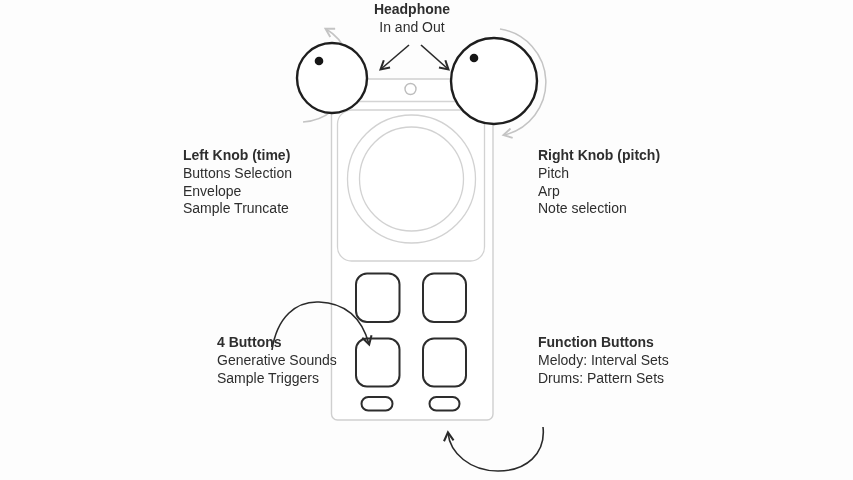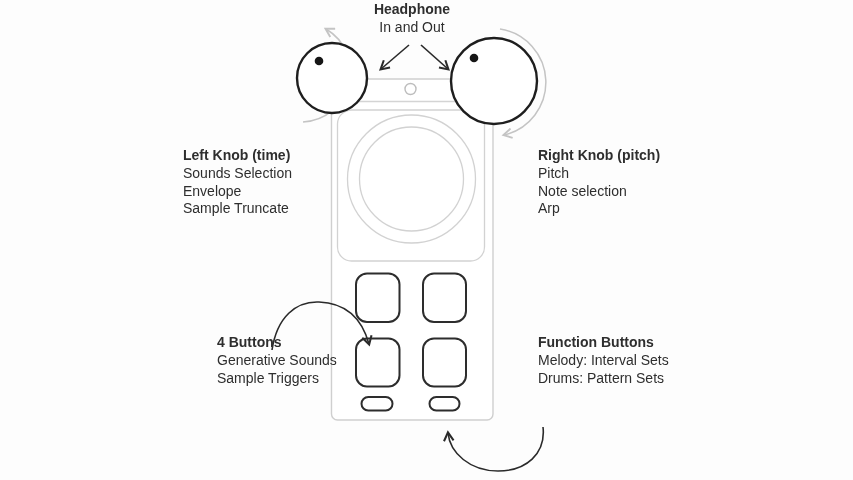--- a/index.html
+++ b/index.html
@@ -78,30 +78,30 @@
     <path d="M 543 427 C 546 454 526 471 498 471 C 470 471 450 453 448 433" fill="none" stroke="#2a2a2a" stroke-width="1.6" marker-end="url(#arrow-dark)"></path>
   </svg>
 
   <div class="label center label-headphone">
     <div class="t">Headphone</div>
     <div>In and Out</div>
   </div>
 
   <div class="label label-left-knob">
     <div class="t">Left Knob (time)</div>
-    <div>Sounds Selection</div>
+    <div>Buttons Selection</div>
     <div>Envelope</div>
     <div>Sample Truncate</div>
   </div>
 
   <div class="label label-right-knob">
     <div class="t">Right Knob (pitch)</div>
     <div>Pitch</div>
+    <div>Arp</div>
     <div>Note selection</div>
-    <div>Arp</div>
   </div>
 
   <div class="label label-four-buttons">
     <div class="t">4 Buttons</div>
     <div>Generative Sounds</div>
     <div>Sample Triggers</div>
   </div>
 
   <div class="label label-function-buttons">
     <div class="t">Function Buttons</div>

